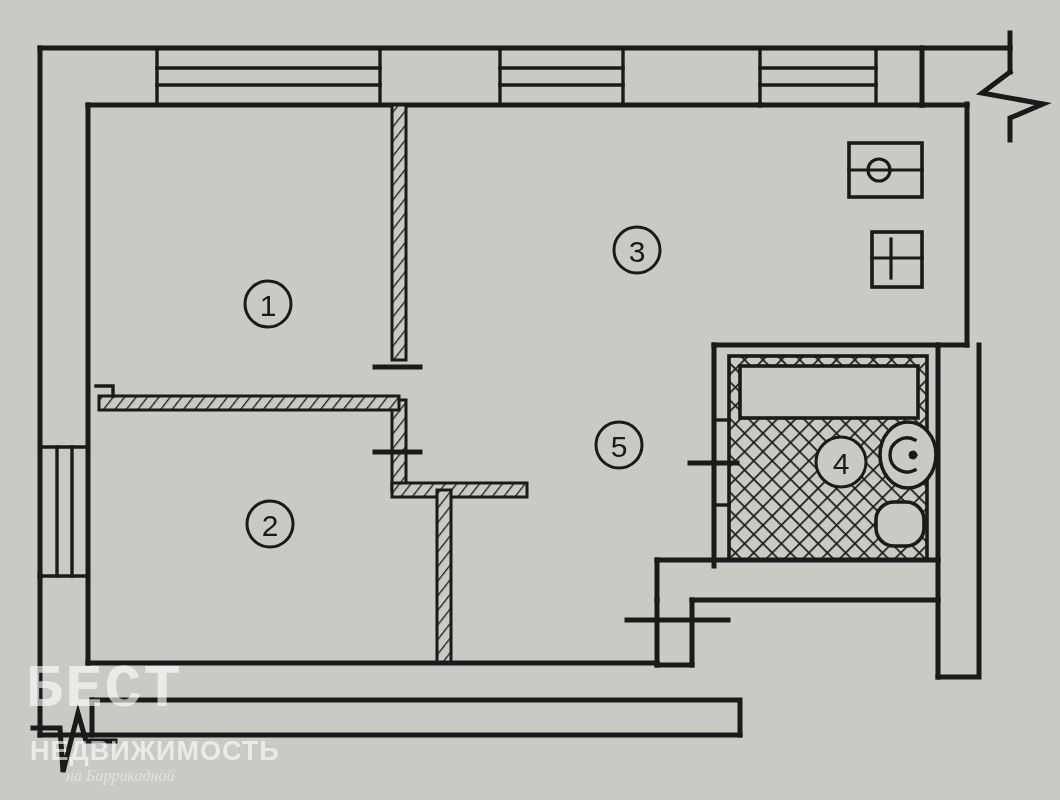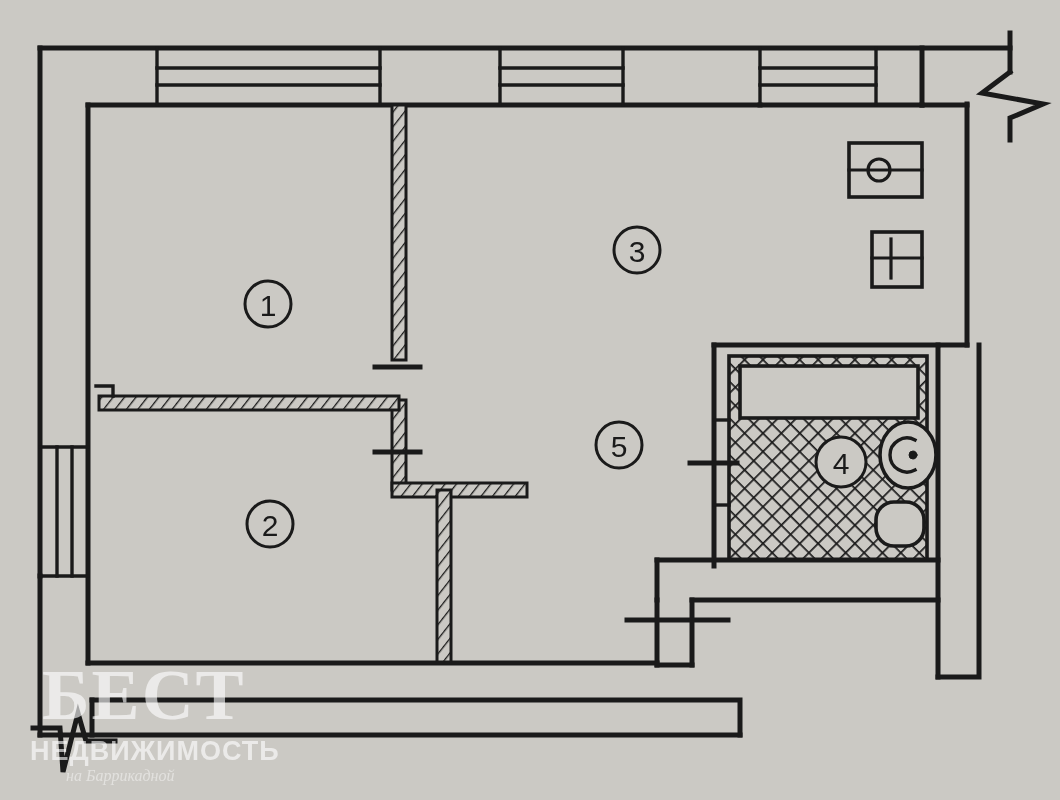--- a/index.html
+++ b/index.html
@@ -23,25 +23,25 @@
     display: block;
   }
   .wm {
     position: absolute;
     pointer-events: none;
     user-select: none;
     color: rgba(255,255,255,0.62);
     white-space: nowrap;
   }
   #wm-best-logo {
-    left: 42px; top: 659px;
-    font-size: 72px;
+    left: 26px; top: 659px;
+    font-size: 62px;
     font-weight: 700;
     letter-spacing: 2px;
-    font-family: Liberation Serif, serif;
+    font-family: Liberation Mono, monospace;
     line-height: 1;
   }
   #wm-best-sub {
     left: 30px; top: 736px;
     font-size: 27px;
     font-weight: 700;
     letter-spacing: 1px;
   }
   #wm-domclick {
     left: 78px; top: 735px;

